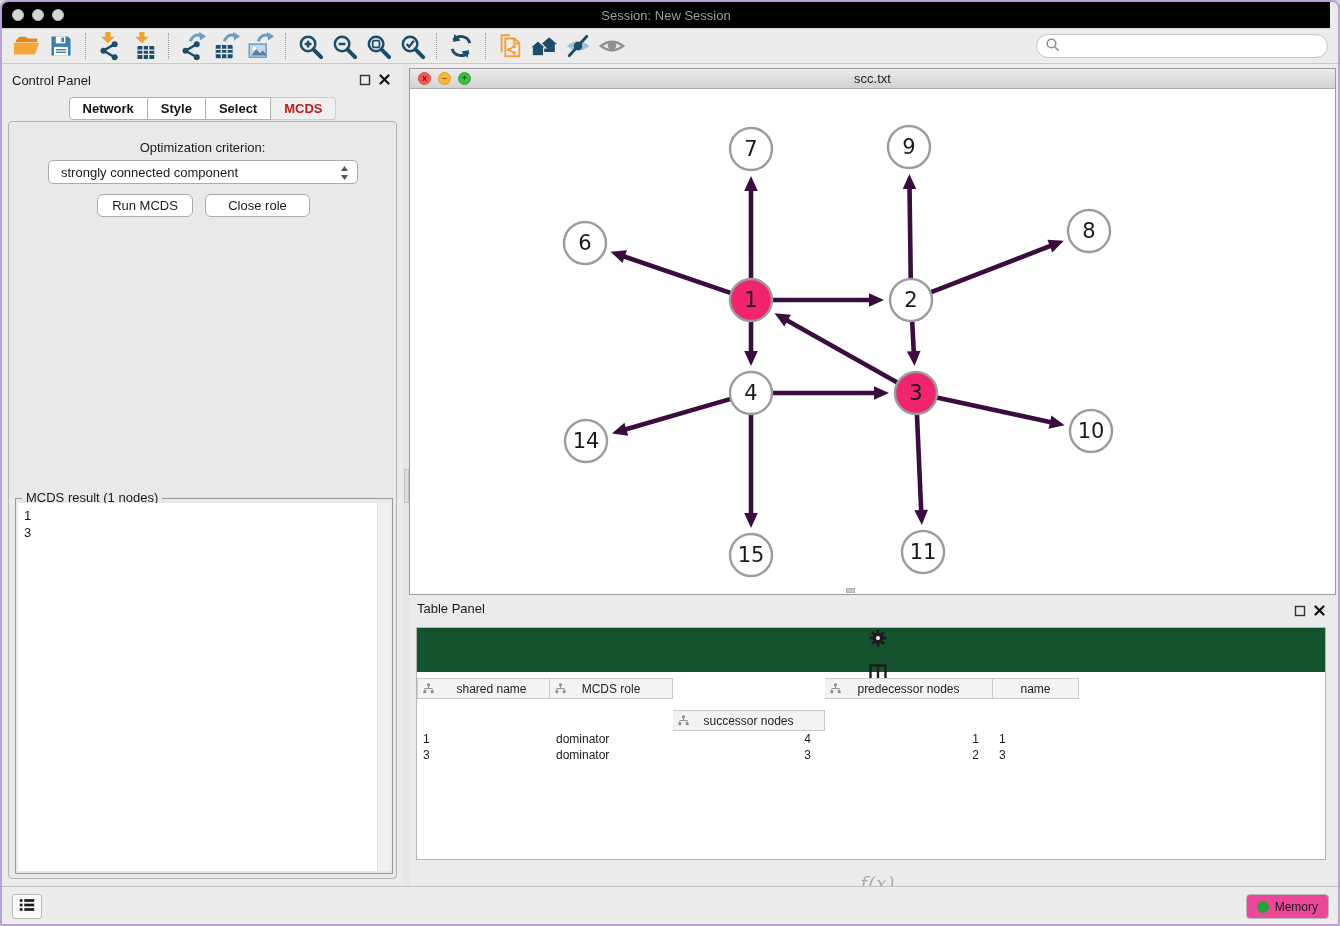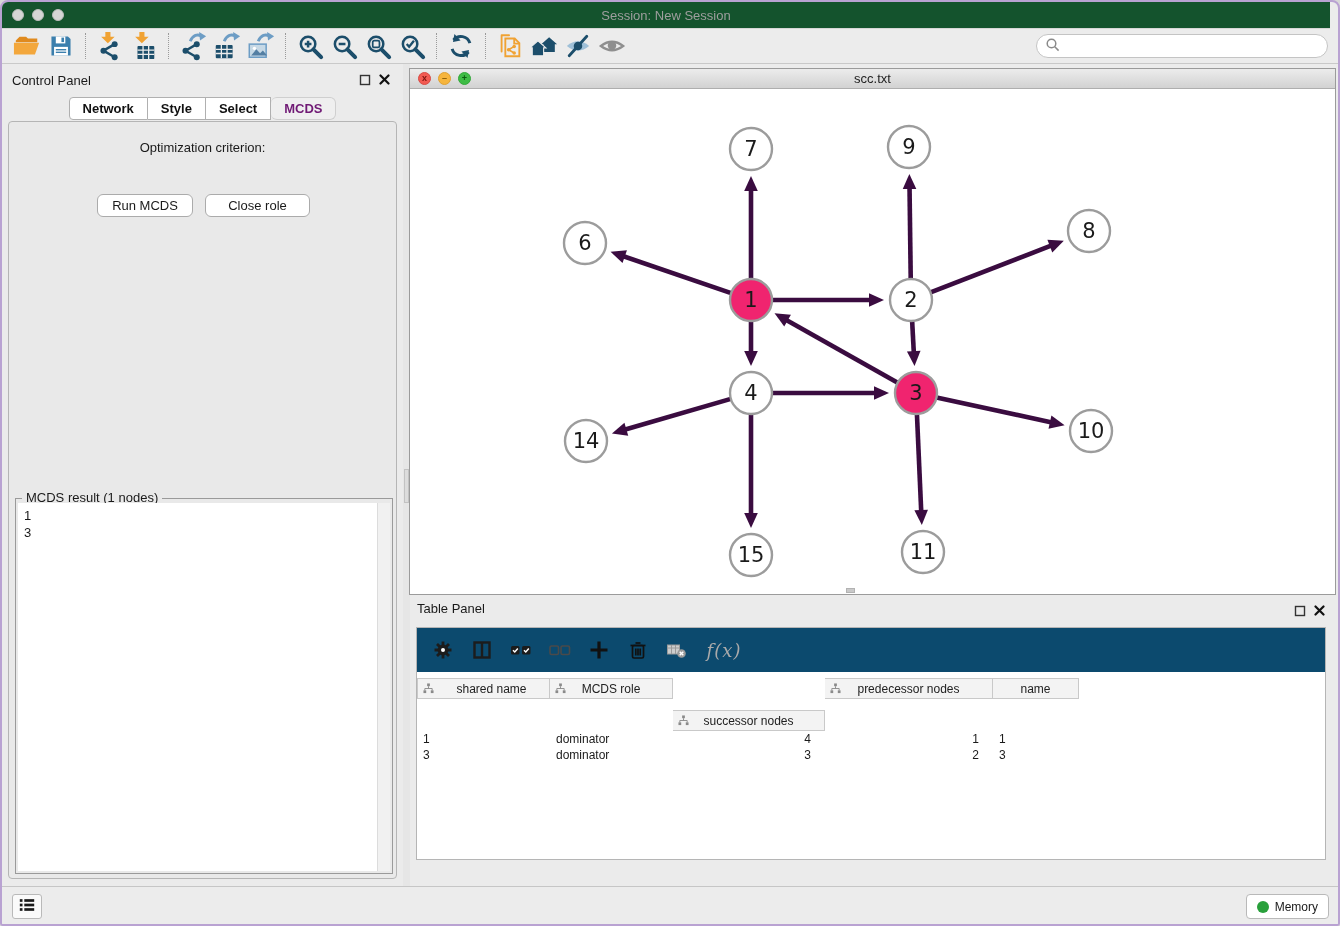--- a/index.html
+++ b/index.html
@@ -4,21 +4,21 @@
 <style>
   html,body{margin:0;padding:0;background:#d8d8d8;}
   *{box-sizing:border-box;}
   .app{
     position:relative;width:1340px;height:926px;margin:0 auto;
     border:2px solid #b9a2d2;border-radius:8px 8px 3px 3px;overflow:hidden;
     background:#ececec;font-family:"Liberation Sans","DejaVu Sans",sans-serif;
     font-size:13px;color:#1a1a1a;
   }
   
-  .titlebar{position:absolute;left:0;top:0;right:8px;height:27px;background:#14532d;
+  .titlebar{position:absolute;left:0;top:0;right:8px;height:27px;background:#000000;
     border-bottom:1px solid #d6d6d6;}
   .lights{position:absolute;left:10px;top:7px;display:flex;gap:8px;}
   .light{width:12px;height:12px;border-radius:50%;background:#d5d5d5;border:1px solid #bcbcbc;}
   .win-title{position:absolute;left:0;right:0;top:0;height:27px;line-height:27px;
     text-align:center;color:#9e9e9e;font-size:13px;}
   
   .toolbar{position:absolute;left:0;top:27px;right:0;height:35px;background:#ececec;
     border-bottom:1px solid #c9c9c9;display:flex;align-items:center;padding-left:8px;}
   .tool{width:34px;height:30px;display:flex;align-items:center;justify-content:center;cursor:default;}
   .tool svg{display:block;}
@@ -31,21 +31,21 @@
   .control-panel{position:absolute;left:0;top:62px;width:401px;bottom:38px;background:#ebebeb;}
   .panel-header{position:absolute;left:10px;top:9px;font-size:13px;color:#1a1a1a;}
   .panel-btns{position:absolute;top:9px;display:flex;gap:7px;align-items:center;}
   .cp-btns{right:12px;}
   .phb{width:13px;height:13px;display:flex;align-items:center;justify-content:center;}
   .tabs-row{position:absolute;top:33px;left:0;right:0;display:flex;justify-content:center;}
   .tab{border:1px solid #b0b0b0;border-left:none;background:#fff;padding:3px 13px;
     font-weight:bold;font-size:13px;color:#111;cursor:default;}
   .tab:first-child{border-left:1px solid #b0b0b0;border-radius:4px 0 0 4px;}
   .tab:last-child{border-radius:0 4px 4px 0;}
-  .tab.selected{background:#efefef;color:#701a75;border-color:#cfcfcf;border-radius:6px;}
+  .tab.selected{background:#efefef;color:#b91c1c;border-color:#cfcfcf;}
   .cp-body{position:absolute;left:6px;top:57px;width:389px;bottom:7px;background:#e9e9e9;
     border:1px solid #b5b5b5;border-radius:4px;}
   .opt-label{position:absolute;top:18px;left:0;right:0;text-align:center;font-size:13px;}
   .select{position:absolute;left:39px;top:38px;width:310px;height:24px;background:#fff;
     border:1px solid #ababab;border-radius:5px;display:flex;align-items:center;
     padding:0 26px 0 12px;font-size:13px;}
   .select .chev{position:absolute;right:8px;top:4px;}
   .btn{position:absolute;height:23px;background:#fff;border:1px solid #ababab;border-radius:6px;
     font-size:13px;font-family:"Liberation Sans",sans-serif;display:flex;align-items:center;
     justify-content:center;cursor:default;}
@@ -75,41 +75,41 @@
   .canvas{position:absolute;left:0;top:20px;right:0;bottom:0;background:#fff;overflow:hidden;}
   .hthumb{position:absolute;left:436px;bottom:1px;width:9px;height:5px;background:#c9c9c9;
     border:1px solid #b2b2b2;}
   
   .table-panel{position:absolute;left:408px;top:593px;right:0;bottom:38px;background:#ebebeb;}
   .tp-header{position:absolute;left:7px;top:6px;font-size:13px;}
   .tp-btns{right:12px;}
   .tp-box{position:absolute;left:6px;top:32px;right:12px;height:233px;background:#fff;
     border:1px solid #b5b5b5;}
   .tp-toolbar{position:absolute;left:0;top:0;right:0;height:44px;display:flex;
-    align-items:center;gap:15px;padding-left:14px;background:#0c4a6e;}
+    align-items:center;gap:15px;padding-left:14px;background:#14532d;flex-direction:column;}
   .tpi{width:24px;height:24px;display:flex;align-items:center;justify-content:center;}
   .fx{font-family:"DejaVu Serif","Liberation Serif",serif;font-style:italic;font-size:18px;
     color:#aaa;letter-spacing:1px;}
   .grid{position:absolute;left:0;top:50px;right:0;bottom:0;overflow:hidden;background:#fff;}
   .thead{display:flex;}
   .th{height:21px;background:#f3f3f3;border:1px solid #c9c9c9;border-left:none;
     display:flex;align-items:center;justify-content:center;gap:6px;font-size:12px;color:#222;
     position:relative;}
   .th:first-child{border-left:1px solid #c9c9c9;}
   .th .tree{position:absolute;left:5px;top:4px;}
   .tr{display:flex;height:16px;line-height:16px;}
   .td{font-size:12px;padding:0 6px;white-space:nowrap;overflow:hidden;}
   .td.r{text-align:right;padding-right:14px;}
   .tp-tabs{position:absolute;left:0;right:0;bottom:4px;display:flex;justify-content:center;}
   
   .statusbar{position:absolute;left:0;bottom:0;right:0;height:38px;background:#ececec;
     border-top:1px solid #c6c6c6;}
   .sq-btn{position:absolute;width:30px;height:25px;top:7px;background:#fafafa;
     border:1px solid #b9b9b9;border-radius:3px;display:flex;align-items:center;justify-content:center;}
-  .mem-btn{position:absolute;right:9px;top:7px;height:25px;background:#ffffff;
+  .mem-btn{position:absolute;right:9px;top:7px;height:25px;background:#ec4899;
     border:1px solid #b9b9b9;border-radius:4px;display:flex;align-items:center;gap:6px;
     padding:0 10px;font-size:12px;}
   .mem-dot{width:12px;height:12px;border-radius:50%;background:#29a03b;}
 </style>
 </head>
 <body>
 
 <div class="app">
 
   <div class="titlebar">
@@ -308,20 +308,29 @@
       </span>
     </div>
     <div class="tabs-row">
         <span class="tab">Network</span>
         <span class="tab">Style</span>
         <span class="tab">Select</span>
         <span class="tab selected">MCDS</span>
       </div>
     <div class="cp-body">
       <div class="opt-label">Optimization criterion:</div>
+      <div class="select">
+        <span>strongly connected component</span>
+        <span class="chev">
+          <svg width="9" height="16" viewBox="0 0 9 16">
+              <path d="M4.5 1 L8 6 H1z" fill="#555"></path>
+              <path d="M4.5 15 L1 10 H8z" fill="#555"></path>
+            </svg>
+        </span>
+      </div>
       <div class="btn" style="left:88px;top:72px;width:96px;">Run MCDS</div>
       <div class="btn" style="left:196px;top:72px;width:105px;">Close role</div>
       <div class="groupbox">
         <span class="legend">MCDS result (1 nodes)</span>
         <div class="resultarea">
             <div>1</div>
             <div>3</div>
           </div>
         <div class="scrolltrack"></div>
       </div>

